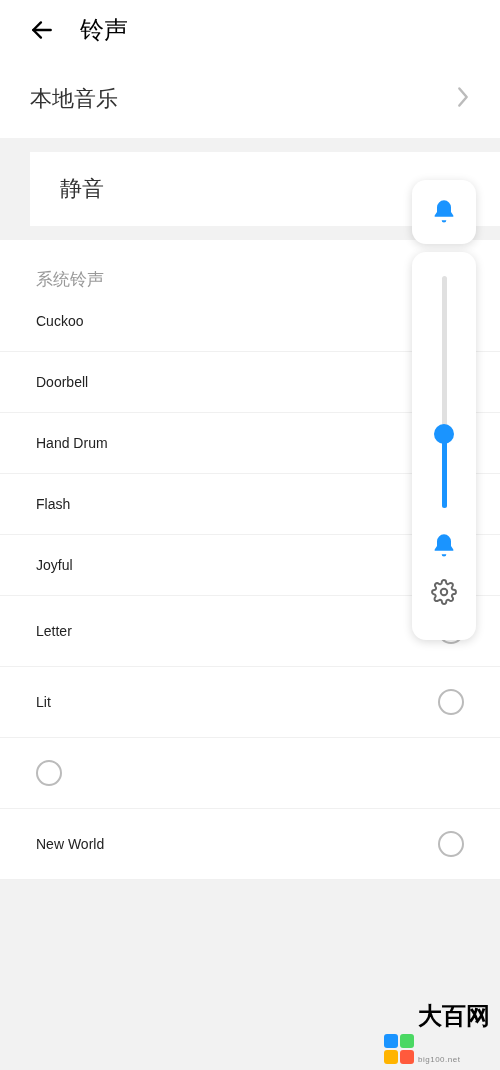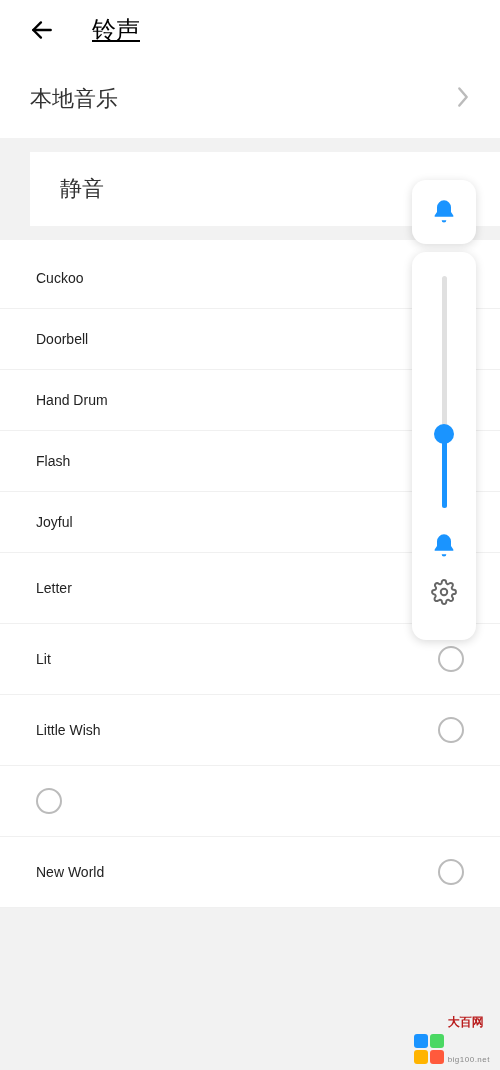--- a/index.html
+++ b/index.html
@@ -9,22 +9,21 @@
       background: #f2f2f2;
       font-family: -apple-system, BlinkMacSystemFont, "Segoe UI", sans-serif;
       overflow: hidden;
       position: relative;
     }
     .header {
       background: #fff;
       display: flex;
       align-items: center;
       padding: 14px 20px 14px 28px;
-      gap: 36px;
-      text-decoration: underline;
+      gap: 24px;
     }
     .back-arrow {
       width: 28px;
       height: 28px;
       display: flex;
       align-items: center;
       justify-content: center;
     }
     .header-title {
       font-size: 24px;
@@ -160,21 +159,21 @@
       gap: 4px;
     }
     .wm-logo {
       display: grid;
       grid-template-columns: 14px 14px;
       grid-template-rows: 14px 14px;
       gap: 2px;
     }
     .wm-sq { border-radius: 3px; }
     .wm-text-group { display: flex; flex-direction: column; line-height: 1; }
-    .wm-main { font-size: 12px; font-weight: 700; color: #b91c1c; }
+    .wm-main { font-size: 24px; font-weight: 700; color: #000000; }
     .wm-sub { font-size: 8px; color: #888; letter-spacing: 0.5px; margin-top: 28px; }
   </style>
 </head>
 <body>
 
 <div class="header">
   <div class="back-arrow">
     <svg width="26" height="26" viewBox="0 0 24 24" fill="none" stroke="#000" stroke-width="2.2" stroke-linecap="round" stroke-linejoin="round">
         <line x1="20" y1="12" x2="4" y2="12"></line>
         <polyline points="11 5 4 12 11 19"></polyline>
@@ -194,20 +193,21 @@
 
 <div class="gap"></div>
 
 <div class="section-silent">
   <div class="section-silent-label">静音</div>
 </div>
 
 <div class="gap"></div>
 
 <div class="section-system">
+  <div class="system-header">系统铃声</div>
   <div id="ringtones-list">
       <div class="ringtone-item">
         <div class="ringtone-name">Cuckoo</div>
       </div>
       <div class="ringtone-item">
         <div class="ringtone-name">Doorbell</div>
       </div>
       <div class="ringtone-item">
         <div class="ringtone-name">Hand Drum</div>
       </div>
@@ -216,24 +216,20 @@
       </div>
       <div class="ringtone-item">
         <div class="ringtone-name">Joyful</div>
       </div>
       <div class="ringtone-item">
         <div class="ringtone-name">Letter</div>
         <div class="radio-circle"></div>
       </div>
       <div class="ringtone-item">
         <div class="ringtone-name">Lit</div>
-        <div class="radio-circle"></div>
-      </div>
-      <div class="ringtone-item">
-        <div class="ringtone-name">Little Wish</div>
         <div class="radio-circle"></div>
       </div>
       <div class="ringtone-item">
         <div class="radio-circle"></div>
       </div>
       <div class="ringtone-item">
         <div class="ringtone-name">New World</div>
         <div class="radio-circle"></div>
       </div>
     </div>

